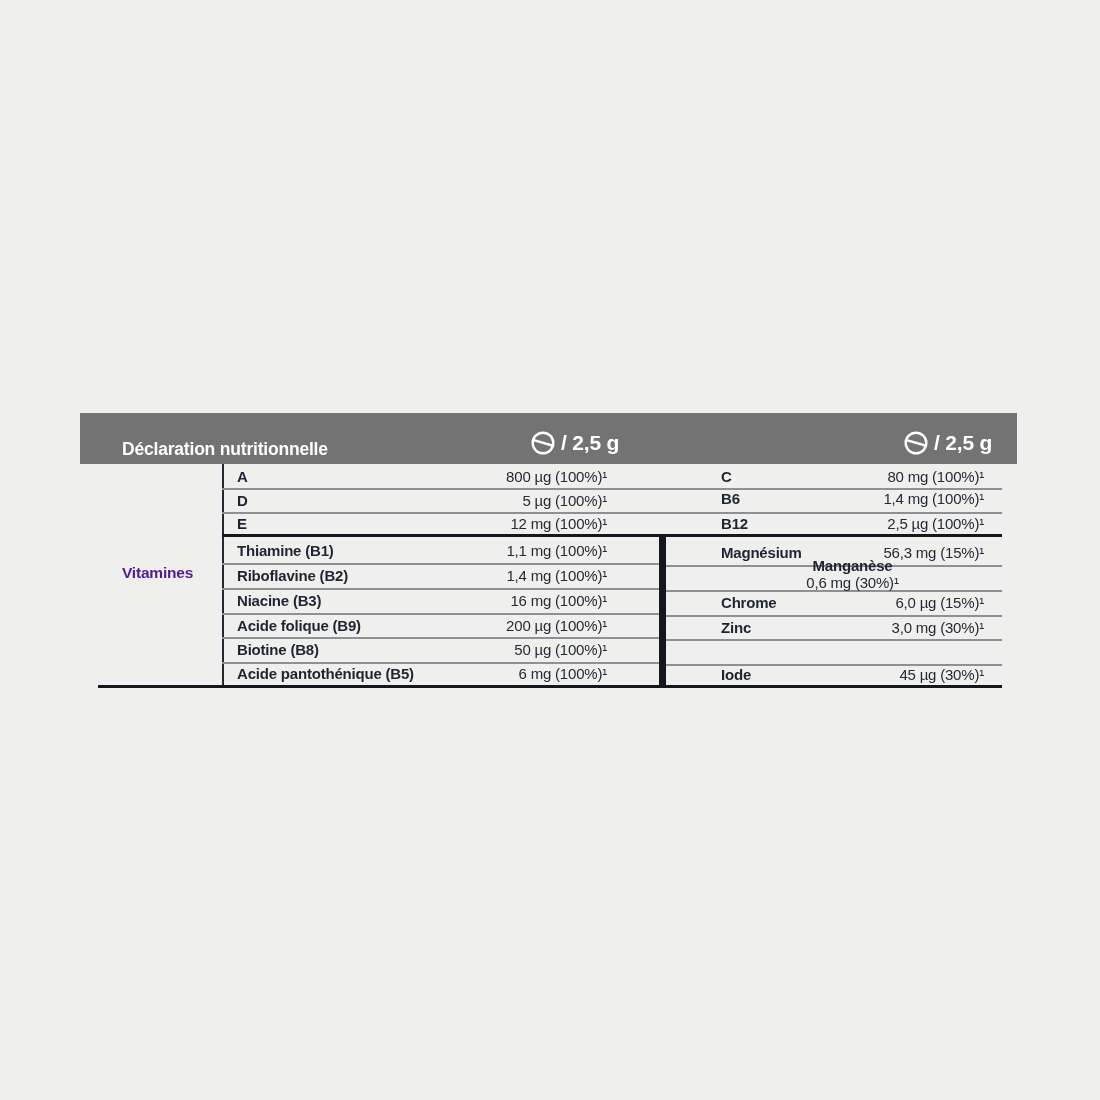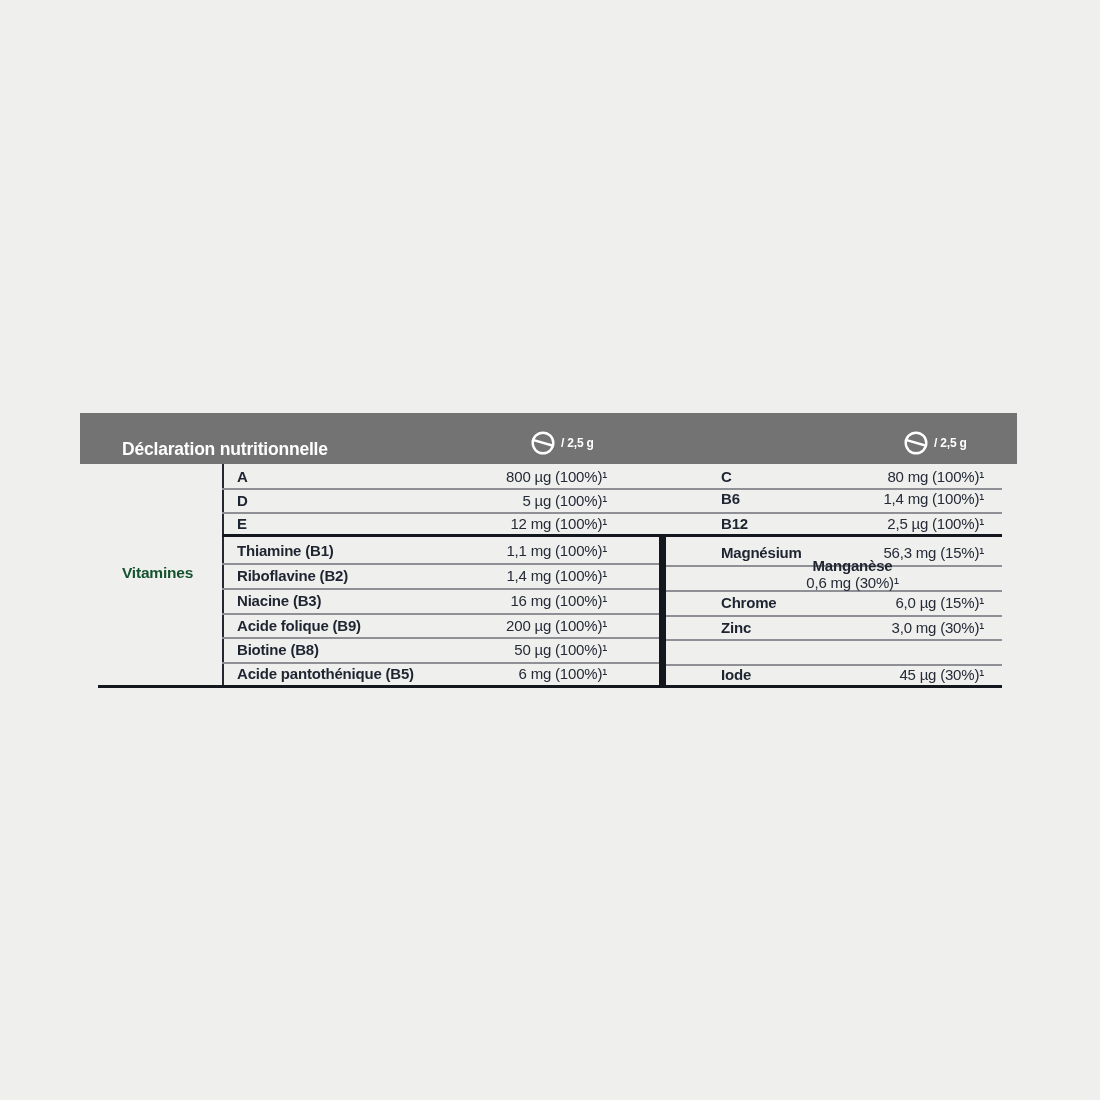--- a/index.html
+++ b/index.html
@@ -20,42 +20,42 @@
     background:#F2690D;
   }
   .hdr-title{
     position:absolute;left:42px;top:26px;
     font-size:17.5px;font-weight:bold;color:#ffffff;
     letter-spacing:-0.2px;white-space:nowrap;
   }
   .serving{
     position:absolute;top:17px;
     display:flex;align-items:center;gap:5px;
-    color:#ffffff;font-size:12px;font-weight:bold;letter-spacing:-0.2px;
+    color:#ffffff;font-size:21px;font-weight:bold;letter-spacing:-0.2px;
   }
   .serving svg{display:block;}
   .sv1{left:450px;}
   .sv2{left:823px;}
   
   .ln{position:absolute;background:#8f8f96;}
   .ln.dark{background:#15171e;}
   .vline{position:absolute;background:#25282f;}
   
   .trow{
     position:absolute;display:flex;align-items:center;
     justify-content:space-between;box-sizing:border-box;
     font-size:15px;letter-spacing:-0.2px;white-space:nowrap;
   }
   .trow .lbl{font-weight:bold;color:#1e2430;}
   .trow .val{font-weight:normal;color:#242a36;}
   .rowL{left:142px;width:434px;padding-left:15px;padding-right:49px;}
   .rowR{left:586px;width:336px;padding-left:55px;padding-right:18px;}
   .section-label{
     position:absolute;left:42px;top:150px;height:20px;line-height:20px;
-    font-size:15.5px;font-weight:bold;color:#14532d;letter-spacing:-0.2px;
+    font-size:15.5px;font-weight:bold;color:#4c1d95;letter-spacing:-0.2px;
   }
 </style>
 </head>
 <body style="background: rgb(239, 239, 238);">
 
 <div class="sheet">
 
   <div class="hdr" style="background: #737373;">
     <div class="hdr-title">Déclaration nutritionnelle</div>
 

